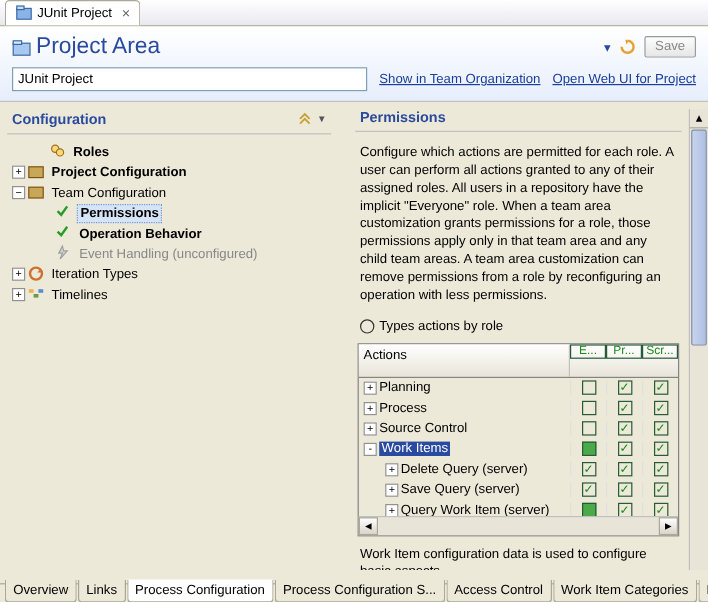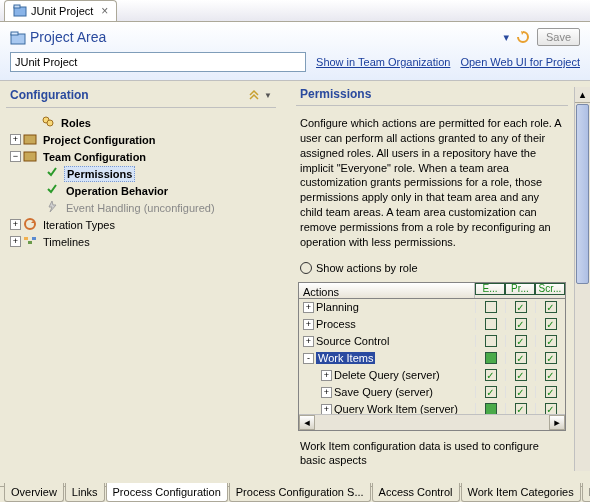--- a/index.html
+++ b/index.html
@@ -2,21 +2,21 @@
 <html><head>
 <meta charset="utf-8">
 <style>
 * { margin:0; padding:0; box-sizing:border-box; font-family:Tahoma,Arial,sans-serif; font-size:11px; }
 body { background:#ece9d8; width:590px; height:502px; overflow:hidden; }
 .tab-bar { height:22px; background:linear-gradient(#fff,#e8e8f0); border-bottom:1px solid #aca899; display:flex; align-items:center; padding:0 4px;}
 .tab-bar .tab { padding:3px 8px; border:1px solid #aca899; border-bottom:none; border-radius:4px 4px 0 0; background:#fff; display:flex; gap:4px; align-items:center;}
 .tab-icon { width:14px; height:14px; display:inline-block;}
 .header { background:linear-gradient(#fff,#e6eefc); border-bottom:1px solid #c0c0c0; padding:6px 10px 8px 10px;}
 .header-row1 { display:flex; align-items:center; gap:6px;}
-.title { font-size:14px; color:#2a4a9e; font-weight:normal; flex:1;}
+.title { font-size:19px; color:#2a4a9e; font-weight:normal; flex:1;}
 .save-btn { border:1px solid #9a9a9a; background:linear-gradient(#fdfdfd,#e6e6e6); padding:2px 8px; color:#888; border-radius:2px;}
 .header-row2 { display:flex; align-items:center; gap:10px; margin-top:6px;}
 .name-input { flex:1; border:1px solid #7f9db9; padding:2px 4px; height:20px;}
 .link { color:#1a3e9c; text-decoration:underline; cursor:pointer;}
 .main { display:flex; height:390px; padding:6px 0 0 6px; gap:20px;}
 .left-pane { width:270px; display:flex; flex-direction:column;}
 .pane-hdr { display:flex; align-items:center; border-bottom:1px solid #c0c0c0; padding:0 4px 4px 4px; margin-bottom:6px;}
 .pane-title { color:#2a4a9e; font-weight:bold; font-size:12px; flex:1;}
 .pane-icon { width:16px; height:16px; display:inline-flex; align-items:center; justify-content:center;}
 .tree { padding-left:4px; overflow:auto; flex:1;}
@@ -30,21 +30,21 @@
 .indent2 { padding-left:36px;}
 .gray { color:#888;}
 .right-pane { flex:1; display:flex; flex-direction:column; padding-right:4px; position:relative;}
 .scrollbar-v { width:16px; background:#e8e4d8; border-left:1px solid #c0c0c0; position:absolute; right:0; top:0; bottom:0;}
 .scroll-thumb { background:linear-gradient(90deg,#c8d4ee,#aebfe4); border:1px solid #7a8aaa; border-radius:2px; margin:1px; }
 .desc { padding:4px 6px 8px 4px; line-height:1.35;}
 .radio-row { display:flex; gap:16px; align-items:center; padding:4px;}
 .radio { width:12px; height:12px; border:1px solid #333; border-radius:50%; display:inline-flex; align-items:center; justify-content:center; margin-right:4px;}
 .radio.sel::after { content:""; width:6px; height:6px; background:#000; border-radius:50%;}
 .table-wrap { border:1px solid #848484; margin:4px 2px 0 2px; position:relative;}
-.table-hdr { display:flex; background:linear-gradient(#fff,#e8e4d8); border-bottom:1px solid #848484; height:16px;}
+.table-hdr { display:flex; background:linear-gradient(#fff,#e8e4d8); border-bottom:1px solid #848484; height:28px;}
 .th { border-right:1px solid #c0c0c0; padding:3px 4px; overflow:hidden; white-space:nowrap;}
 .th.actions { flex:1;}
 .th.cb { width:30px; text-align:center;}
 .tbody { max-height:115px; overflow:hidden;}
 .trow { display:flex; height:17px; align-items:center;}
 .tcell-a { flex:1; display:flex; align-items:center; gap:2px; padding-left:2px;}
 .tcell-cb { width:30px; display:flex; justify-content:center; border-left:1px solid #e0e0e0;}
 .cb { width:12px; height:12px; border:1px solid #28593a; display:inline-flex; align-items:center; justify-content:center; font-size:10px; color:#1a8a1a;}
 .cb.fill { background:#4aaa4a;}
 .trow.sel .tlabel { background:#2a4aa0; color:#fff; padding:0 2px;}
@@ -129,21 +129,21 @@
           </span>
         <span class="tree-label" style="font-weight:bold">Project Configuration</span>
       </div>
       <div class="tree-row">
         <span class="exp">−</span>
         <span class="ticon">
             <svg width="14" height="14">
               <rect x="1" y="3" width="12" height="9" fill="#c8a858" stroke="#805010"></rect>
             </svg>
           </span>
-        <span class="tree-label" style="font-weight:bold">Team Configuration</span>
+        <span class="tree-label" style="font-weight:normal">Team Configuration</span>
       </div>
       <div class="tree-row indent2">
         <span class="ticon">
             <svg width="12" height="12">
               <path d="M2 6 L5 9 L10 2" fill="none" stroke="#2a9a2a" stroke-width="2"></path>
             </svg>
           </span>
         <span class="tree-label sel" style="font-weight:bold">Permissions</span>
       </div>
       <div class="tree-row indent2">
@@ -188,21 +188,21 @@
 
   <div class="right-pane">
     <div class="pane-hdr" style="margin-right:18px">
       <span class="pane-title">Permissions</span>
     </div>
     <div style="overflow:hidden;margin-right:18px;flex:1">
       <div class="desc">Configure which actions are permitted for each role. A user can perform all actions granted to any of their assigned roles. All users in a repository have the implicit "Everyone" role. When a team area customization grants permissions for a role, those permissions apply only in that team area and any child team areas. A team area customization can remove permissions from a role by reconfiguring an operation with less permissions.</div>
       <div class="radio-row">
         <label style="display:flex;align-items:center">
             <span class="radio"></span>
-            <span>Show actions by role</span>
+            <span>Types actions by role</span>
           </label>
       </div>
       <div class="table-wrap">
         <div class="table-hdr">
           <div class="th actions">Actions</div>
           <div class="th cb">E...</div>
           <div class="th cb">Pr...</div>
           <div class="th cb">Scr...</div>
         </div>
         <div class="tbody" id="tbody">

